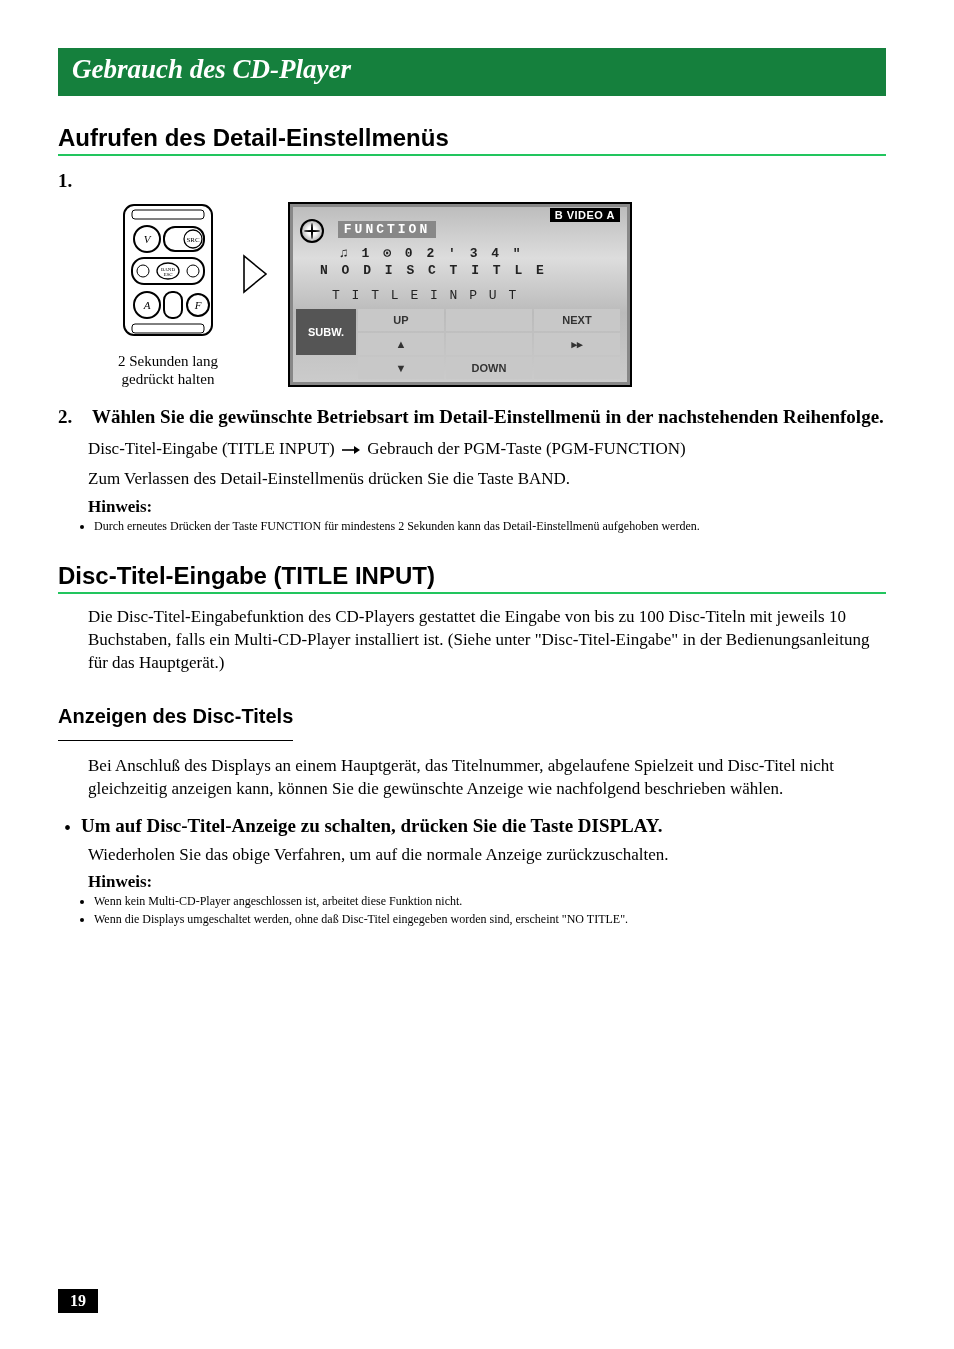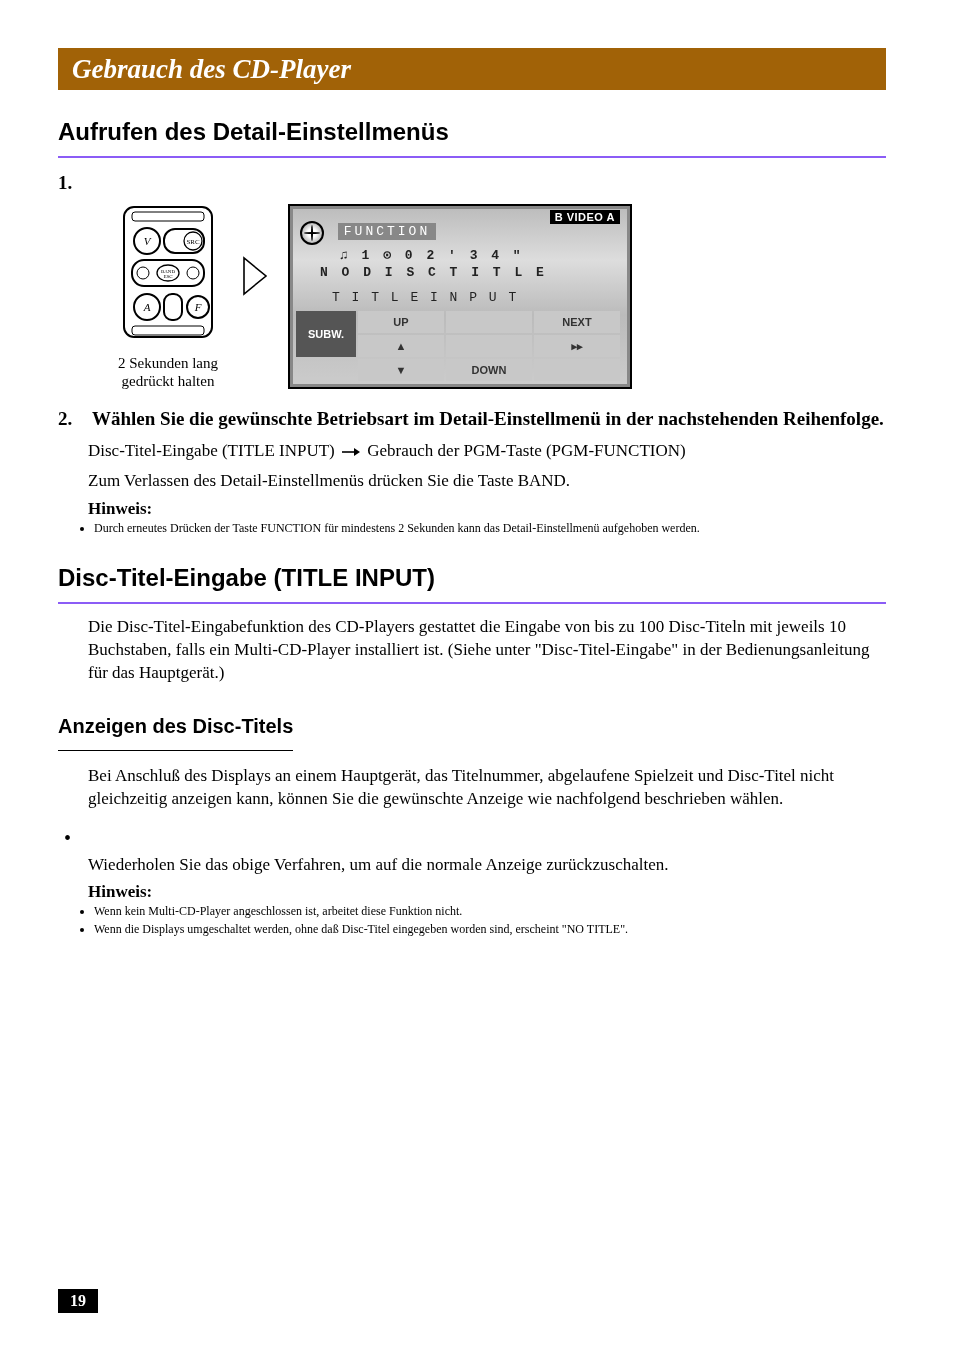--- a/index.html
+++ b/index.html
@@ -5,34 +5,34 @@
     * { margin: 0; padding: 0; box-sizing: border-box; }
     body {
       font-family: "Times New Roman", Times, serif;
       background: #fff;
       width: 954px;
       margin: 0 auto;
       padding: 48px 68px 40px 58px;
       color: #000;
     }
     .chapter-bar {
-      background: #a16207;
-      color: #fff;
-      padding: 6px 14px 5px 14px;
+      background: #15803d;
+      color: #fff;
+      padding: 6px 14px 11px 14px;
       font-style: italic;
       font-weight: bold;
       font-size: 27px;
       margin-bottom: 22px;
     }
     .section-heading {
       font-family: Arial, Helvetica, sans-serif;
       font-weight: bold;
       font-size: 24px;
-      border-bottom: 2px solid #8b5cf6;
-      padding-bottom: 10px;
+      border-bottom: 2px solid #22c55e;
+      padding-bottom: 2px;
       margin-bottom: 12px;
       margin-top: 28px;
     }
     .subheading {
       font-family: Arial, Helvetica, sans-serif;
       font-weight: bold;
       font-size: 20px;
       border-bottom: 1.5px solid #000;
       display: inline-block;
       padding-bottom: 12px;
@@ -147,21 +147,21 @@
       content: "";
       position: absolute;
       border: 1px solid #000;
     }
     .screen-globe::before { inset: 2px 9px; border-radius: 50%; }
     .screen-globe::after  { inset: 9px 2px; border-radius: 50%; }
     .scr-func {
       display: inline-block;
       background: #888;
       color: #fff;
-      font-weight: normal;
+      font-weight: bold;
       letter-spacing: 3px;
       padding: 1px 6px;
       margin-left: 6px;
       vertical-align: middle;
     }
     .scr-line {
       margin: 2px 0 2px 44px;
       letter-spacing: 3px;
       font-weight: bold;
     }
@@ -307,20 +307,21 @@
 </ul>
 
 <div class="section-heading">Disc-Titel-Eingabe (TITLE INPUT)</div>
 <p class="body-text">Die Disc-Titel-Eingabefunktion des CD-Players gestattet die Eingabe von bis zu 100 Disc-Titeln mit jeweils 10 Buchstaben, falls ein Multi-CD-Player installiert ist. (Siehe unter "Disc-Titel-Eingabe" in der Bedienungsanleitung für das Hauptgerät.)</p>
 
 <div class="subheading">Anzeigen des Disc-Titels</div>
 <p class="body-text">Bei Anschluß des Displays an einem Hauptgerät, das Titelnummer, abgelaufene Spielzeit und Disc-Titel nicht gleichzeitig anzeigen kann, können Sie die gewünschte Anzeige wie nachfolgend beschrieben wählen.</p>
 
 <div class="bullet-line">
   <div class="bullet-dot">•</div>
+  <div class="bullet-text">Um auf Disc-Titel-Anzeige zu schalten, drücken Sie die Taste DISPLAY.</div>
 </div>
 <p class="body-text">Wiederholen Sie das obige Verfahren, um auf die normale Anzeige zurückzuschalten.</p>
 
 <div class="hinweis-label">Hinweis:</div>
 <ul class="hinweis-list">
   <li>Wenn kein Multi-CD-Player angeschlossen ist, arbeitet diese Funktion nicht.</li>
   <li>Wenn die Displays umgeschaltet werden, ohne daß Disc-Titel eingegeben worden sind, erscheint "NO TITLE".</li>
 </ul>
 
 <div class="page-num">19</div>

